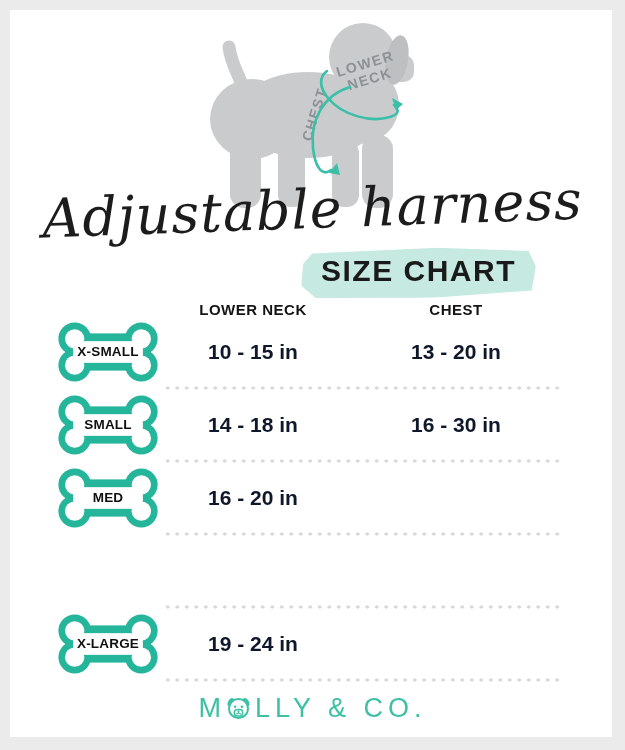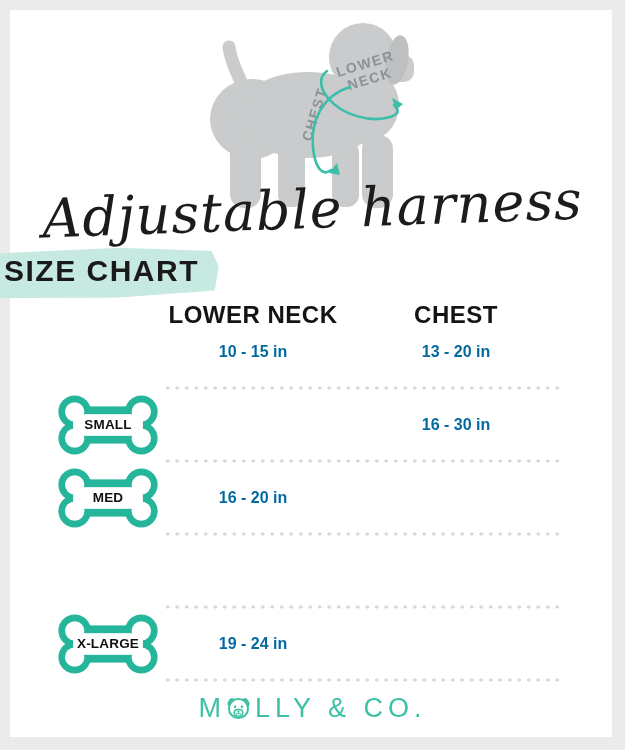--- a/index.html
+++ b/index.html
@@ -20,35 +20,35 @@
   .script-title {
     position:absolute; left:0; top:178px; width:625px;
     text-align:center;
     font-family:"DejaVu Serif", serif; font-style:italic; font-weight:400;
     font-size:54px; color:#1c1c1c; letter-spacing:1px;
     transform:rotate(-2deg);
     pointer-events:none;
   }
 
   
-  .sizechart { position:absolute; top:249px; left:0; width:520px; text-align:left; }
+  .sizechart { position:absolute; top:249px; left:0; width:520px; text-align:right; }
   .sc-inner { position:relative; display:inline-block; padding:5px 4px 7px 4px; }
   .sc-hl {
     position:absolute; left:-16px; right:-16px; top:-2px; bottom:-4px;
     background:#C6EAE1; transform:rotate(-1.2deg);
     clip-path:polygon(1% 28%, 5% 8%, 58% 2%, 97% 12%, 100% 42%, 98% 88%, 56% 98%, 6% 94%, 0% 70%);
   }
   .sc-text {
     position:relative; font-weight:bold; font-size:30px; letter-spacing:1.5px;
     color:#1a1a1a;
   }
 
   
   .col-head {
-    position:absolute; top:301px; font-weight:bold; font-size:24px;
+    position:absolute; top:301px; font-weight:bold; font-size:15px;
     letter-spacing:0.5px; color:#141414; text-align:center;
   }
   .col-head.neck  { left:168px; width:170px; }
   .col-head.chest { left:371px; width:170px; }
 
   .rows { position:absolute; left:0; top:315px; width:625px; }
   .row  { position:relative; height:73px; }
   .dots {
     position:absolute; left:163px; width:397px; bottom:-2px; height:4px;
     background-image:radial-gradient(circle, #D8D8D8 1.5px, rgba(0,0,0,0) 1.7px);
@@ -59,21 +59,21 @@
     width:102px; height:62px;
   }
   .bone svg { position:absolute; left:0; top:0; width:100%; height:100%; }
   .bone-label {
     position:absolute; left:0; top:0; right:0; bottom:0;
     display:flex; align-items:center; justify-content:center;
     font-weight:bold; font-size:13.5px; letter-spacing:0.2px; color:#111;
   }
   .cell {
     position:absolute; top:50%; transform:translateY(-50%);
-    font-weight:bold; font-size:16px; color:#0369a1; text-align:center;
+    font-weight:bold; font-size:21px; color:#0f172a; text-align:center;
   }
   .cell.neck  { left:168px; width:170px; }
   .cell.chest { left:371px; width:170px; }
 
   
   .logo {
     position:absolute; left:0; top:693px; width:625px;
     display:flex; align-items:center; justify-content:center;
     color:#3EC0A5; font-size:27px; letter-spacing:5px; font-weight:400;
   }
@@ -126,20 +126,39 @@
     <span class="sc-text">SIZE CHART</span>
   </span>
 </div>
 
 <div class="col-head neck">LOWER NECK</div>
 <div class="col-head chest">CHEST</div>
 
 <div class="rows">
 
   <div class="row">
+    <div class="bone">
+      <svg viewBox="0 0 130 80">
+        <g fill="#24B59B">
+          <circle cx="22" cy="23" r="21"></circle>
+            <circle cx="22" cy="57" r="21"></circle>
+          <circle cx="108" cy="23" r="21"></circle>
+            <circle cx="108" cy="57" r="21"></circle>
+          <rect x="22" y="16" width="86" height="48"></rect>
+        </g>
+        <g fill="#FFFFFF">
+          <circle cx="22" cy="23" r="12.5"></circle>
+            <circle cx="22" cy="57" r="12.5"></circle>
+          <circle cx="108" cy="23" r="12.5"></circle>
+            <circle cx="108" cy="57" r="12.5"></circle>
+          <rect x="20" y="26" width="90" height="28"></rect>
+        </g>
+      </svg>
+      <span class="bone-label">X-SMALL</span>
+    </div>
     <div class="cell neck">10 - 15 in</div>
     <div class="cell chest">13 - 20 in</div>
     <div class="dots"></div>
   </div>
 
   <div class="row">
     <div class="bone">
       <svg viewBox="0 0 130 80">
         <g fill="#24B59B">
           <circle cx="22" cy="23" r="21"></circle>
@@ -151,20 +170,21 @@
         <g fill="#FFFFFF">
           <circle cx="22" cy="23" r="12.5"></circle>
             <circle cx="22" cy="57" r="12.5"></circle>
           <circle cx="108" cy="23" r="12.5"></circle>
             <circle cx="108" cy="57" r="12.5"></circle>
           <rect x="20" y="26" width="90" height="28"></rect>
         </g>
       </svg>
       <span class="bone-label">SMALL</span>
     </div>
+    <div class="cell neck">14 - 18 in</div>
     <div class="cell chest">16 - 30 in</div>
     <div class="dots"></div>
   </div>
 
   <div class="row">
     <div class="bone">
       <svg viewBox="0 0 130 80">
         <g fill="#24B59B">
           <circle cx="22" cy="23" r="21"></circle>
             <circle cx="22" cy="57" r="21"></circle>

